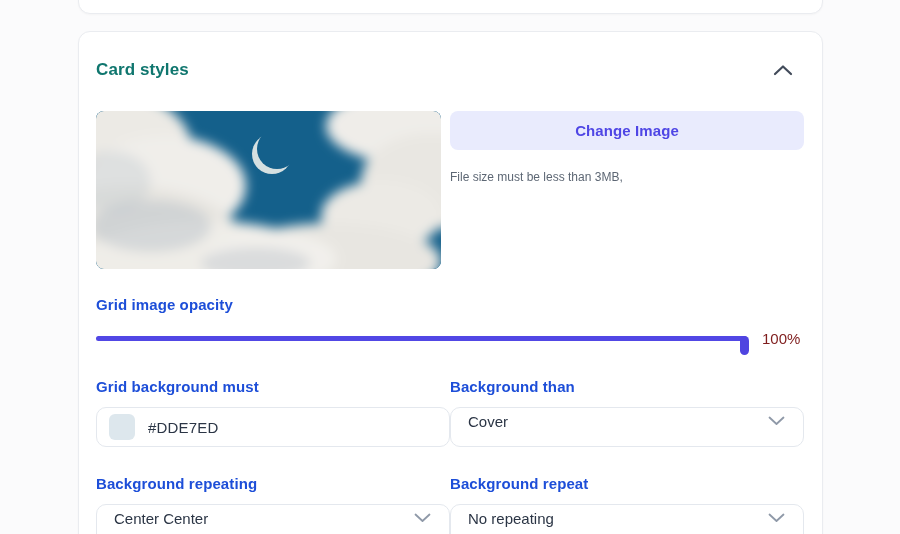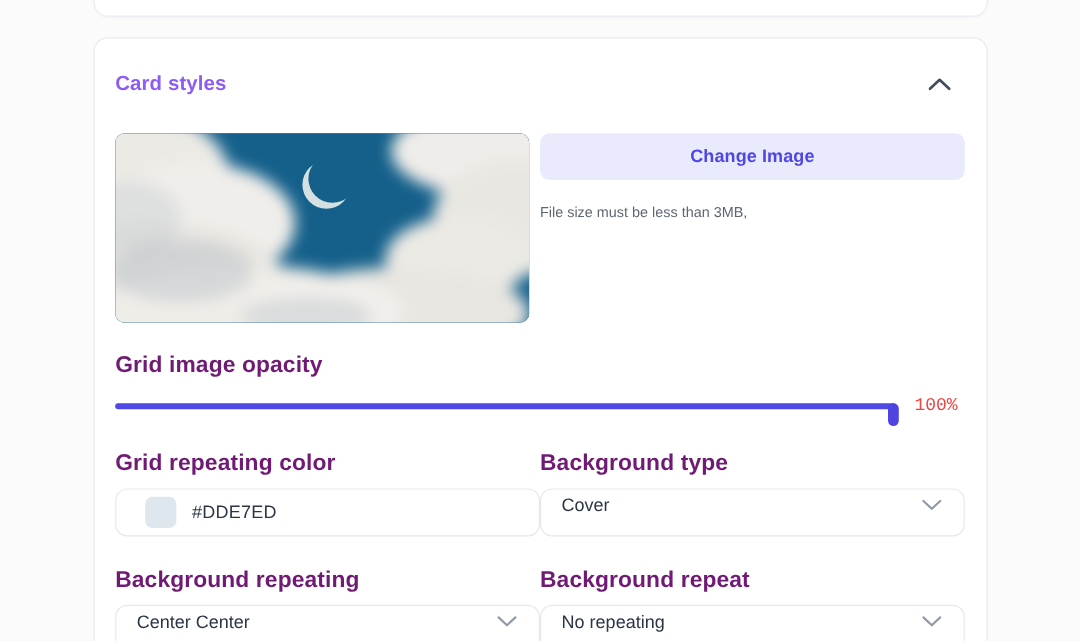--- a/index.html
+++ b/index.html
@@ -35,21 +35,21 @@
   }
   .card-header {
     display: flex;
     justify-content: space-between;
     align-items: center;
     margin-bottom: 31px;
   }
   .card-title {
     font-size: 17px;
     font-weight: 700;
-    color: #8b5cf6;
+    color: #0f766e;
     line-height: 20px;
     letter-spacing: 0.1px;
   }
   .collapse-btn {
     background: none;
     border: none;
     cursor: pointer;
     padding: 2px;
     display: flex;
     align-items: center;
@@ -81,23 +81,23 @@
     cursor: pointer;
   }
   .help-text {
     margin-top: 15px;
     font-size: 12px;
     line-height: 24px;
     color: #5d6774;
   }
   .section-opacity { margin-top: 27px; }
   .field-label {
-    font-size: 19px;
+    font-size: 15px;
     font-weight: 700;
-    color: #701a75;
+    color: #1d4ed8;
     line-height: 18px;
     letter-spacing: 0.1px;
   }
   .slider-row {
     margin-top: 15px;
     display: flex;
     align-items: center;
     gap: 15px;
   }
   .slider {
@@ -126,37 +126,36 @@
     right: -2px;
     top: 0;
     width: 9px;
     height: 19px;
     border-radius: 5px;
     background: #4f44e0;
     cursor: grab;
   }
   .slider-value {
     font-size: 15px;
-    color: #ef4444;
+    color: #7f1d1d;
     width: 42px;
     flex: none;
-    font-family: Liberation Mono, monospace;
   }
   .fields-row { margin-top: 30px; }
   .fields-row2 { margin-top: 28px; }
   .field-col .field-label { display: block; margin-bottom: 11px; }
   .input-box {
     height: 40px;
     border: 1px solid #e4e8ee;
     border-radius: 10px;
     background: #ffffff;
     display: flex;
     align-items: center;
   }
-  .color-input { padding-left: 24px; cursor: text; }
+  .color-input { padding-left: 12px; cursor: text; }
   .color-swatch {
     width: 26px;
     height: 26px;
     border-radius: 6px;
     flex: none;
     cursor: pointer;
   }
   .color-value {
     margin-left: 13px;
     font-size: 15px;
@@ -242,28 +241,28 @@
           <div class="slider-fill" style="width: 100%;">
             <div class="slider-thumb"></div>
           </div>
         </div>
         <div class="slider-value">100%</div>
       </div>
     </div>
 
     <div class="grid2 fields-row">
       <div class="field-col">
-        <span class="field-label">Grid repeating color</span>
+        <span class="field-label">Grid background must</span>
         <div class="input-box color-input">
           <span class="color-swatch" style="background: rgb(221, 231, 237);"></span>
           <span class="color-value">#DDE7ED</span>
         </div>
       </div>
       <div class="field-col">
-        <span class="field-label">Background type</span>
+        <span class="field-label">Background than</span>
         <div class="input-box select-box">
           <span class="select-value">Cover</span>
           <span>
             <svg class="chev" width="17" height="10" viewBox="0 0 17 10">
               <polyline points="1.5,1.5 8.5,8 15.5,1.5" fill="none" stroke="#8f99a8" stroke-width="1.8" stroke-linecap="round" stroke-linejoin="round"></polyline>
             </svg>
           </span>
         </div>
       </div>
     </div>

